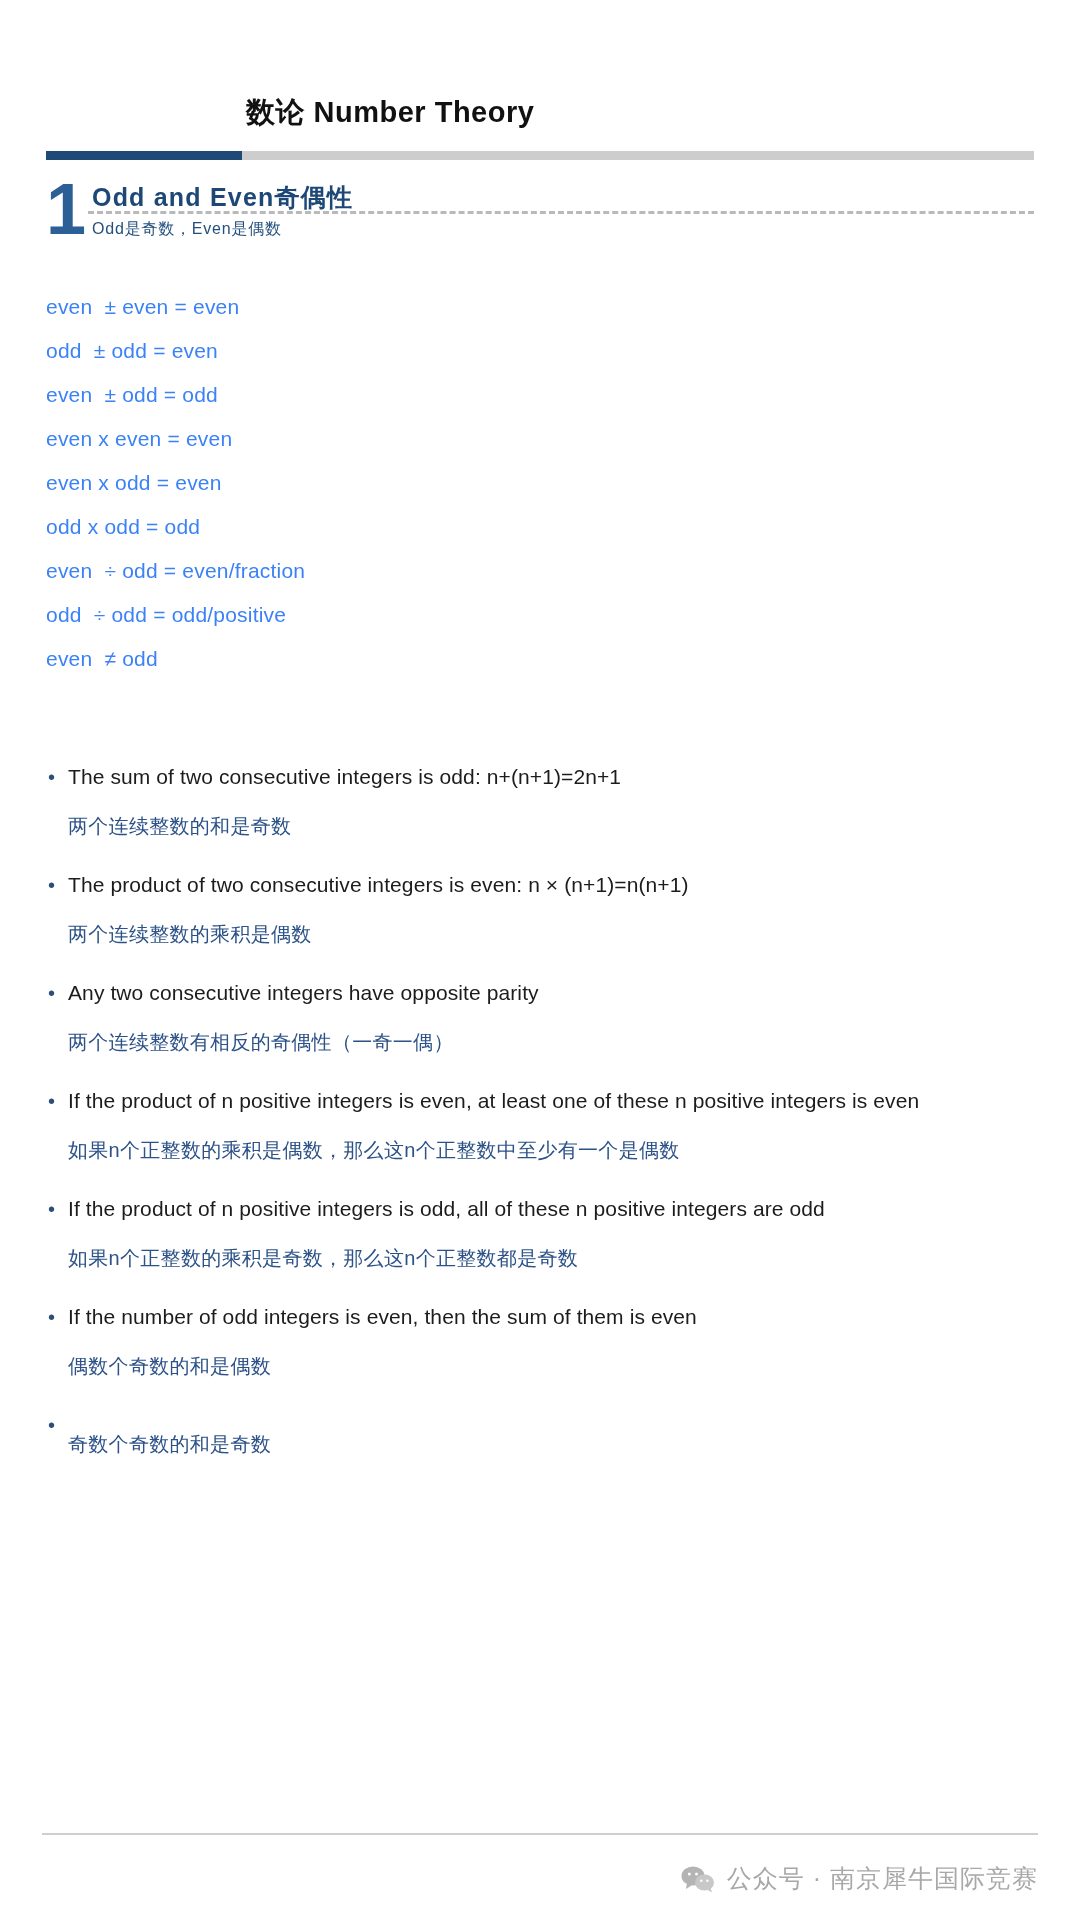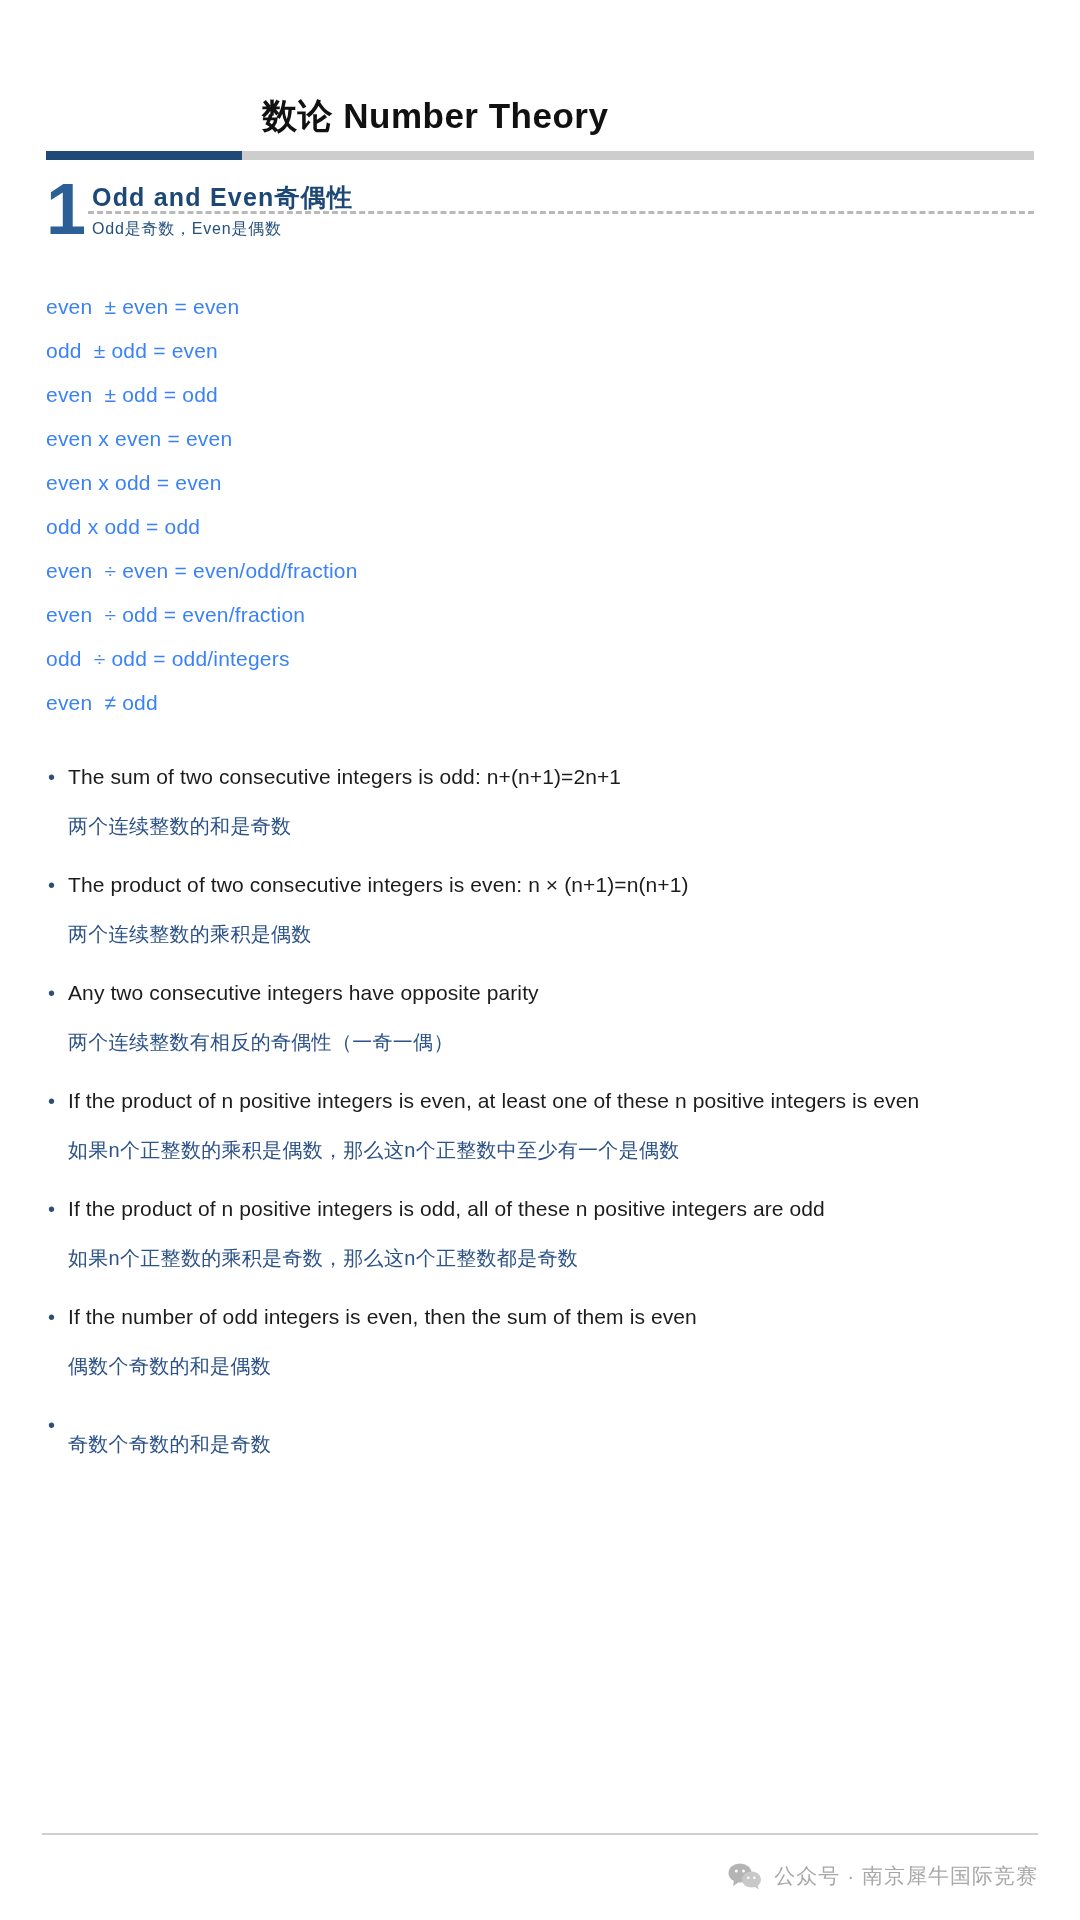--- a/index.html
+++ b/index.html
@@ -19,23 +19,23 @@
   .page {
     position: relative;
     width: 1080px;
     height: 1920px;
     box-sizing: border-box;
   }
 
   
   .doc-title {
     position: absolute;
-    left: 262px;
+    left: 246px;
     top: 93px;
-    font-size: 35px;
+    font-size: 29px;
     font-weight: 700;
     letter-spacing: 0.5px;
     color: #111111;
     white-space: nowrap;
   }
 
   .rule-bar {
     position: absolute;
     left: 46px;
     top: 151px;
@@ -173,21 +173,21 @@
     align-items: center;
   }
   .wechat-icon {
     width: 34px;
     height: 28px;
     margin-right: 12px;
     position: relative;
     display: inline-block;
   }
   .footer-text {
-    font-size: 21px;
+    font-size: 25px;
     color: #a8a8a8;
     letter-spacing: 1px;
     white-space: nowrap;
   }
 </style>
 </head>
 <body>
 
 <div class="page">
 
@@ -209,23 +209,22 @@
 
   <div class="dashed-divider"></div>
 
   <div class="formulas">
       <div class="formula-line">even  ± even = even</div>
       <div class="formula-line">odd  ± odd = even</div>
       <div class="formula-line">even  ± odd = odd</div>
       <div class="formula-line">even x even = even</div>
       <div class="formula-line">even x odd = even</div>
       <div class="formula-line">odd x odd = odd</div>
-      <div class="formula-line">even  ÷ even = even/odd/fraction</div>
       <div class="formula-line">even  ÷ odd = even/fraction</div>
-      <div class="formula-line">odd  ÷ odd = odd/integers</div>
+      <div class="formula-line">odd  ÷ odd = odd/positive</div>
       <div class="formula-line">even  ≠ odd</div>
     </div>
 
   <div class="bullets">
       <div class="bullet-item">
         <div class="bullet-dot">•</div>
         <div class="bullet-body">
           <div class="bullet-en">The sum of two consecutive integers is odd: n+(n+1)=2n+1</div>
           <div class="bullet-zh">两个连续整数的和是奇数</div>
         </div>

